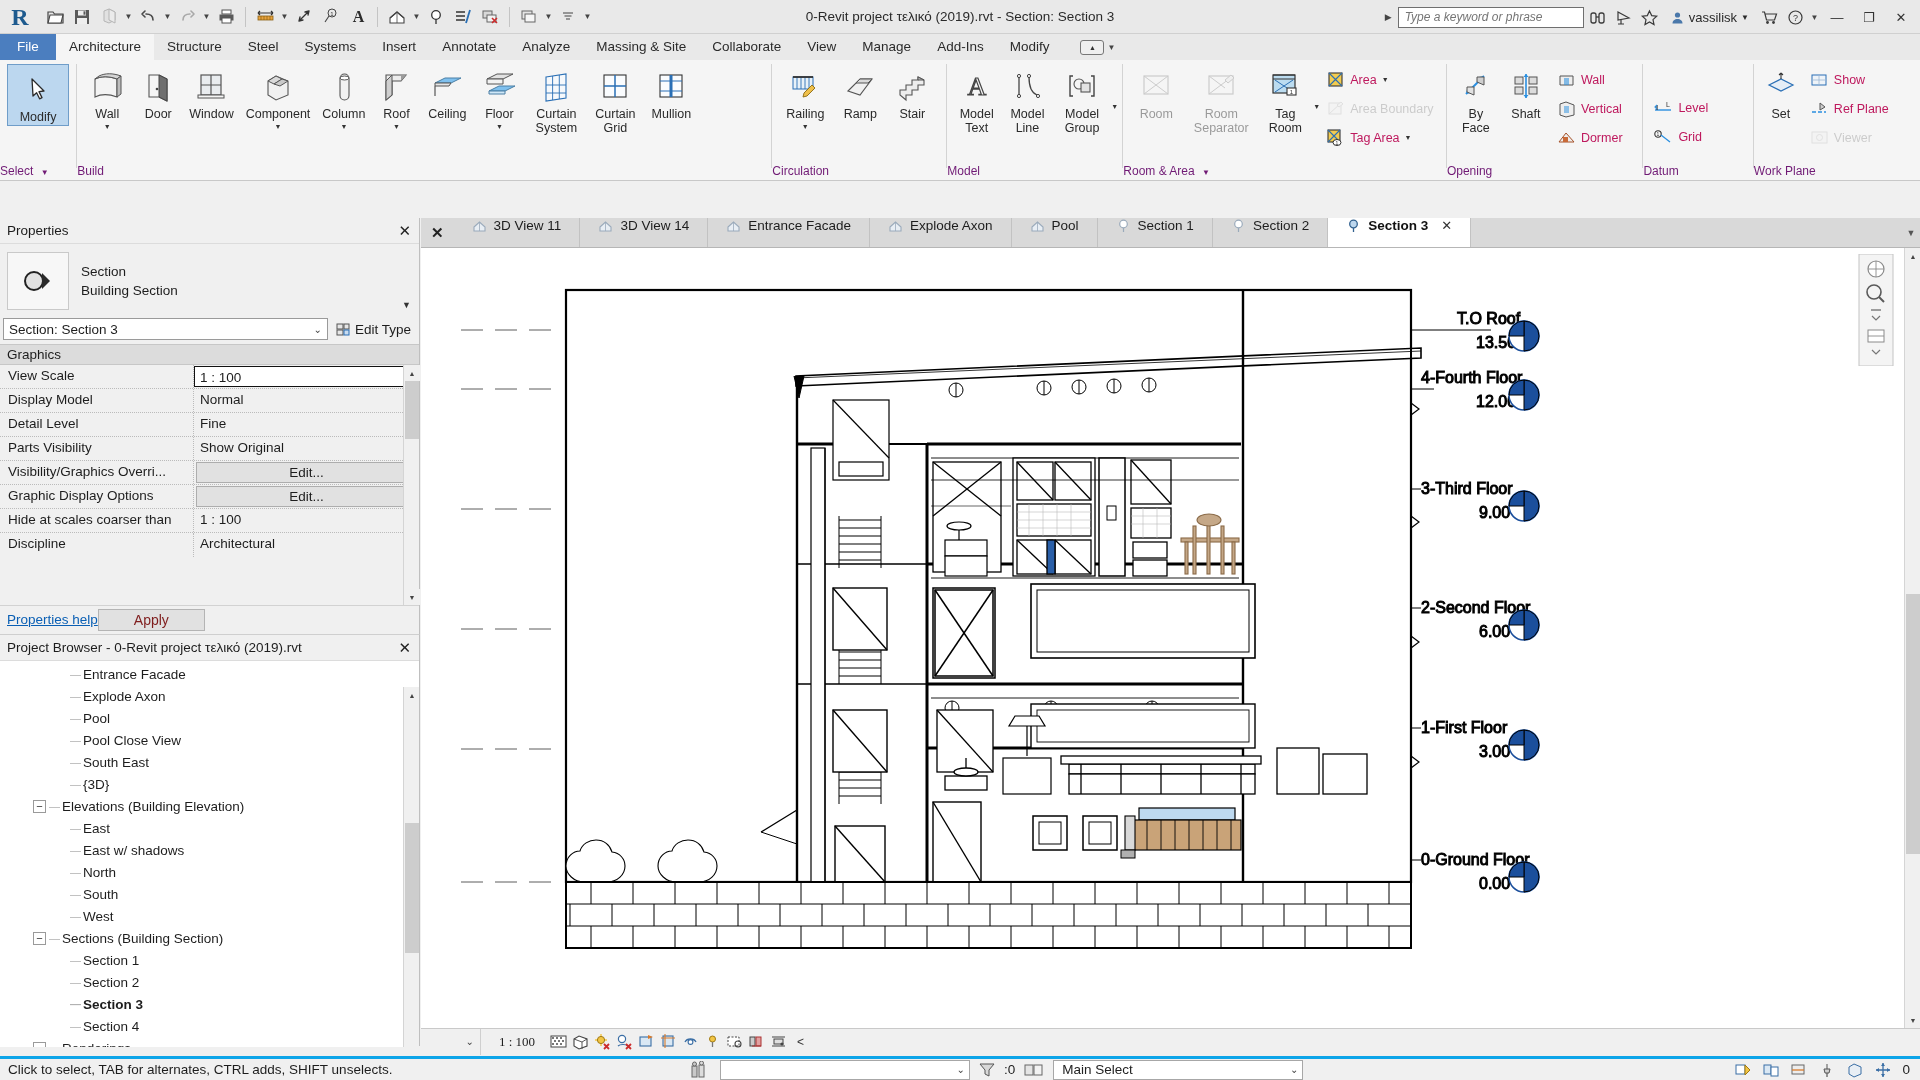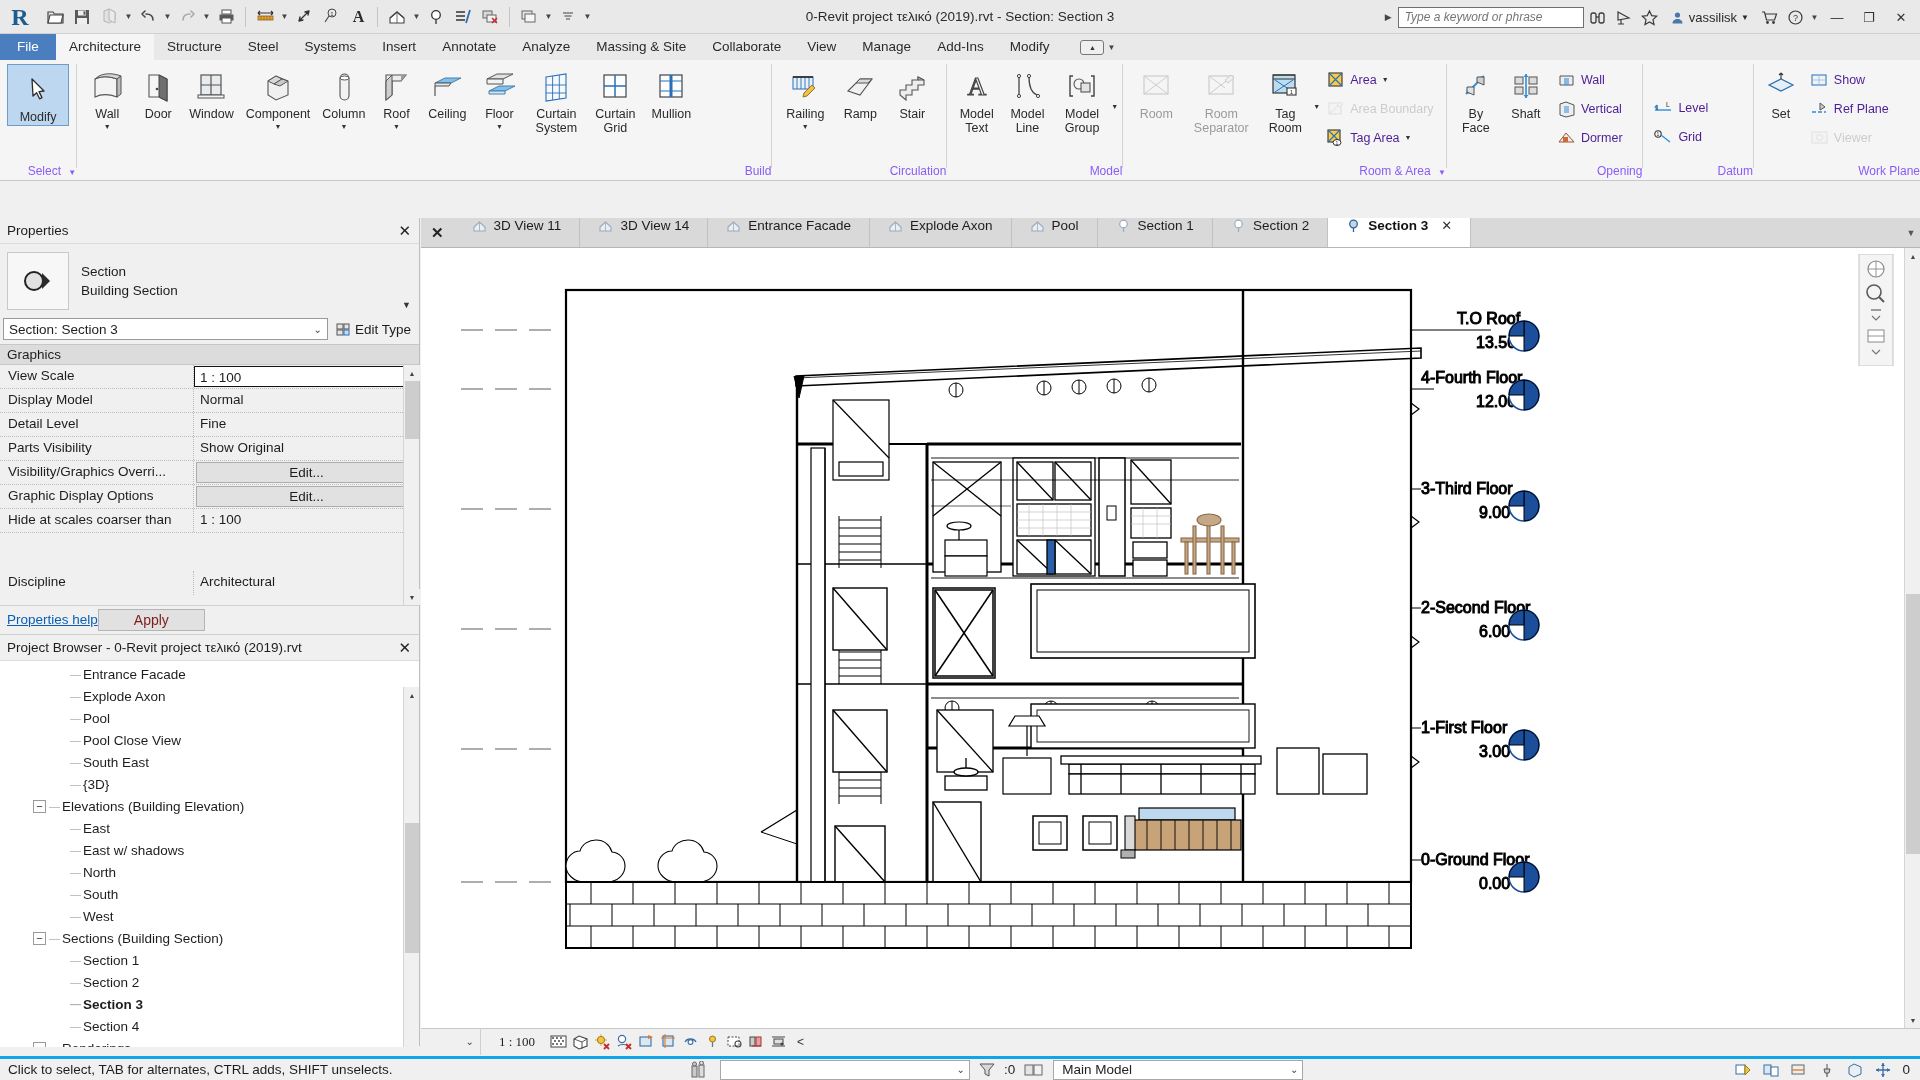--- a/index.html
+++ b/index.html
@@ -39,34 +39,34 @@
   .tab { padding:4px 13px 5px 13px; font-size:13.5px; color:#2b2b2b; cursor:pointer; height:26px; line-height:17px; }
   .tab.file { background:#4b7ebf; color:#fff; width:56px; text-align:center; padding:4px 0 5px 0;}
   .tab.active { background:#f5f5f5; }
   .ribbon-min { margin-left:18px; display:flex; align-items:center; gap:3px; height:26px; cursor:pointer;}
   .rm-box { width:24px; height:15px; border:1px solid #777; border-radius:3px; display:flex; align-items:center; justify-content:center; font-size:7px; color:#333; background:#efefef;}
 
   
   .ribbon { position:absolute; top:60px; left:0; width:1920px; height:121px; background:#f5f5f5; border-bottom:1px solid #c8c8c8; display:flex; }
   .panel { position:relative; height:121px; display:flex; flex-direction:column; }
   .panel-body { flex:1; display:flex; align-items:flex-start; padding:4px 4px 0 4px; gap:0px; }
-  .panel-title { height:19px; font-size:12px; color:#8b5cf6; text-align:right; line-height:19px; }
+  .panel-title { height:19px; font-size:12px; color:#701a75; text-align:left; line-height:19px; }
   .panel-sep { width:1px; background:#d3d3d3; height:104px; margin-top:4px; align-self:flex-start;}
 
   .btn-lg { width:auto; min-width:46px; padding:3px 5px 0 5px; display:flex; flex-direction:column; align-items:center; cursor:pointer; border:1px solid transparent; }
   .btn-lg.selected { background:#bcd7ef; border:1px solid #6f9dc9; }
   .btn-lg.disabled { cursor:default; opacity:.45; }
   .bi { height:38px; display:flex; align-items:center; justify-content:center; }
   .bl { font-size:12.5px; color:#2a2a2a; text-align:center; line-height:13.5px; margin-top:2px; white-space:nowrap;}
   .bl.two { white-space:normal; }
   .dd { font-size:7px; color:#333; line-height:8px; margin-top:1px;}
 
   .btn-sm { display:flex; align-items:center; gap:5px; padding:2px 5px; cursor:pointer; border:1px solid transparent; height:29px;}
   .btn-sm.disabled { opacity:.45; cursor:default;}
-  .btn-sm .sl { font-size:12.5px; color:#4c1d95; white-space:nowrap;}
+  .btn-sm .sl { font-size:12.5px; color:#be185d; white-space:nowrap;}
   .col-sm { display:flex; flex-direction:column; justify-content:flex-start; padding-top:1px;}
 
   
   .props {
     position:absolute; left:0; top:218px; width:420px; height:416px;
     background:#f0f0f0; border-right:1px solid #bfbfbf;
   }
   .pheader { height:26px; display:flex; align-items:center; justify-content:space-between; padding:0 8px 0 7px; font-size:13.5px; color:#1d1d1d; background:#f0f0f0; border-bottom:1px solid #dcdcdc;}
   .pclose { cursor:pointer; font-size:15px; color:#222; }
   .ptype { display:flex; align-items:center; gap:12px; padding:8px 7px; background:#f0f0f0; position:relative;}
@@ -783,21 +783,21 @@
         <div class="pv btn">Edit...</div>
       </div>
       <div class="prow">
         <div class="pk">Graphic Display Options</div>
         <div class="pv btn">Edit...</div>
       </div>
       <div class="prow">
         <div class="pk">Hide at scales coarser than</div>
         <div class="pv">1 : 100</div>
       </div>
-      <div class="prow" style="border-bottom:0;margin-top:38px;">
+      <div class="prow" style="border-bottom:0;">
         <div class="pk">Discipline</div>
         <div class="pv">Architectural</div>
       </div>
       <div class="pscroll" style="top:0;height:240px;">
         <div class="sarrow">▲</div>
         <div class="sthumb" style="height:58px;"></div>
         <div class="sarrow" style="position:absolute;bottom:0;">▼</div>
       </div>
     </div>
     <div class="phelp">
@@ -1443,21 +1443,21 @@
       </div>
       <svg width="18" height="18" viewBox="0 0 18 18">
           <path d="M2 3h14l-5 6v6l-4-2V9z" fill="#d8d8d8" stroke="#555" stroke-width="1"></path>
         </svg>
       <span>:0</span>
       <svg width="22" height="18" viewBox="0 0 22 18">
           <rect x="2" y="4" width="8" height="10" fill="#e4e4e4" stroke="#666" stroke-width="1"></rect>
           <rect x="11" y="4" width="8" height="10" fill="#f2f2f2" stroke="#666" stroke-width="1"></rect>
         </svg>
       <div class="st-combo wide" style="justify-content:space-between;padding-left:8px;font-size:13.5px;color:#222;">
-        <span>Main Model</span>
+        <span>Main Select</span>
         <span style="font-size:10px;color:#444;">⌄</span>
       </div>
     </div>
     <div class="st-right">
       <div class="sicon">
           <svg width="18" height="16" viewBox="0 0 18 16">
             <rect x="2" y="3" width="9" height="9" fill="#fff" stroke="#3a6ea5" stroke-width="1"></rect>
             <path d="M11 3l5 5-5 5z" fill="#f2c544" stroke="#a07a13" stroke-width="1"></path>
           </svg>
         </div>

